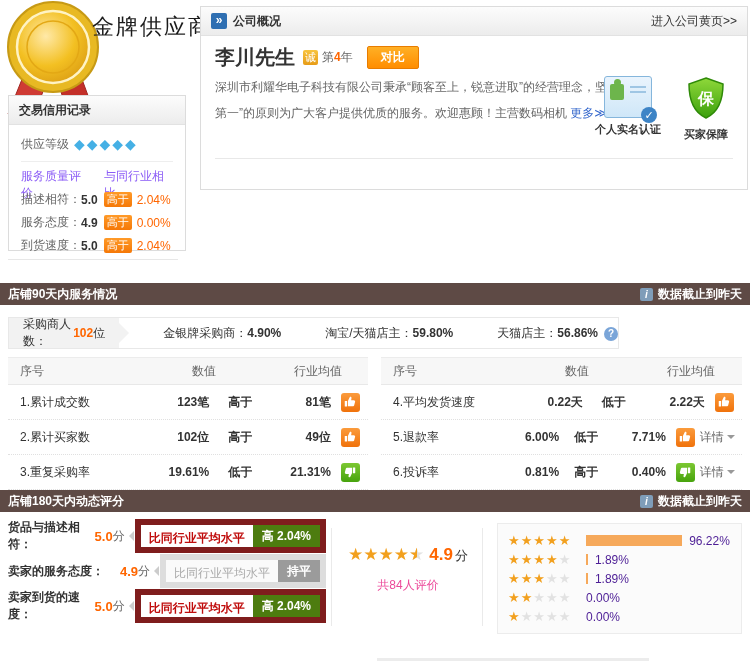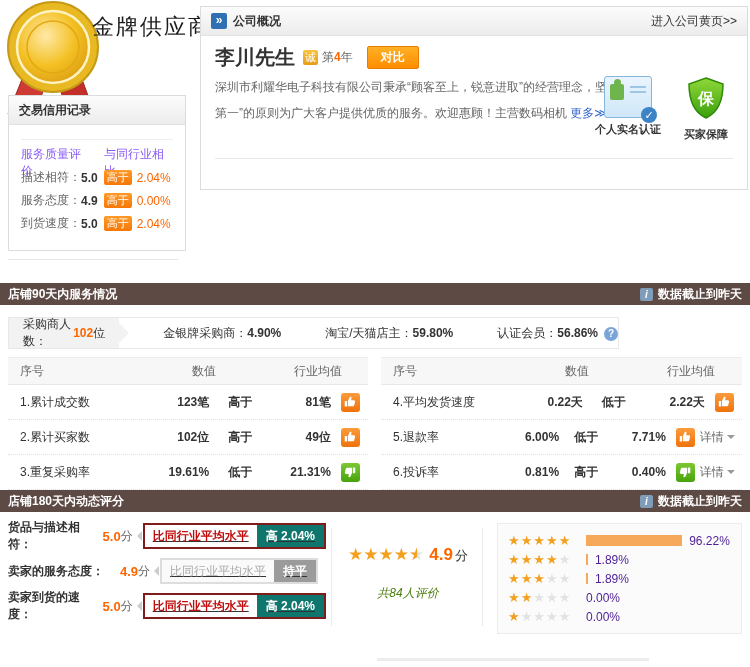--- a/index.html
+++ b/index.html
@@ -92,36 +92,36 @@
   .thumb.down{background:linear-gradient(#7cc832,#47a30d);}
   .thumb.down svg{transform:rotate(180deg);}
 
   
   .ratings{position:absolute;left:8px;top:524px;width:318px;}
   .r-row{display:flex;align-items:center;height:24px;margin-bottom:11px;}
   .r-label{font-weight:bold;color:#333;width:112px;}
   .r-score{color:#f60;font-weight:bold;font-size:13px;}
   .r-unit{color:#666;margin-right:4px;}
   .r-arrow{border-right:5px solid #ccc;border-top:5px solid transparent;border-bottom:5px solid transparent;margin-right:1px;}
-  .bubble{display:flex;align-items:center;height:22px;border:2px solid #7f1d1d;background:#fff;text-decoration:underline;}
+  .bubble{display:flex;align-items:flex-end;height:22px;border:6px solid #7f1d1d;background:#fff;}
   .bubble-txt{padding:0 8px;color:#c00d0d;font-weight:bold;white-space:nowrap;}
-  .bubble-badge{background:#0f766e;color:#fff;font-weight:bold;height:22px;line-height:22px;padding:0 9px;white-space:nowrap;}
+  .bubble-badge{background:#4d7c0f;color:#fff;font-weight:bold;height:22px;line-height:22px;padding:0 9px;white-space:nowrap;}
   .r-row.flat .bubble{border-color:#ddd;background:#fafafa;}
   .r-row.flat .bubble-txt{color:#aaa;font-weight:normal;}
   .r-row.flat .bubble-badge{background:#9b9b9b;}
 
   .vdiv{position:absolute;width:0;border-left:1px solid #eaeaea;top:528px;height:98px;}
   .vdiv1{left:331px;}
   .vdiv2{left:482px;}
 
   .overall{position:absolute;left:338px;top:544px;width:140px;text-align:center;}
   .overall-stars{font-size:17px;white-space:nowrap;}
   .overall-score{color:#f60;font-weight:bold;font-size:17px;margin-left:5px;}
   .overall-unit{color:#333;font-size:13px;margin-left:2px;}
-  .overall-count{color:#4d7c0f;margin-top:20px;font-style:italic;}
+  .overall-count{color:#ec4899;margin-top:12px;}
 
   .dist{position:absolute;left:497px;top:523px;width:245px;height:111px;background:#fbfbfb;border:1px solid #ececec;box-sizing:border-box;padding:7px 10px 0 10px;}
   .d-row{display:flex;align-items:center;height:19px;}
   .d-stars{width:78px;font-size:13px;letter-spacing:1px;}
   .d-bar{height:11px;background:#f6a95b;margin-right:7px;}
   .d-pct{color:#4c1d95;}
 
   .st{position:relative;display:inline-block;color:#f2a01e;}
   .st.e{color:#e2e2e2;}
   .st.h{color:#e2e2e2;}
@@ -187,20 +187,24 @@
           <div class="cert-label">买家保障</div>
         </div>
       </div>
       <div class="divider"></div>
     </div>
   </div>
 
   <div class="panel credit">
     <div class="panel-hd">交易信用记录</div>
     <div class="credit-body">
+      <div class="supply-row">
+        <span>供应等级</span>
+        <span class="diamonds">◆◆◆◆◆</span>
+      </div>
       <div class="credit-div"></div>
       <div class="credit-cols">
         <span>服务质量评价</span>
         <span>与同行业相比</span>
       </div>
       <div class="credit-row">
         <span>描述相符：</span>
           <span class="sc">5.0</span>
         <span class="badge-hi">高于</span>
           <span class="pct">2.04%</span>
@@ -230,21 +234,21 @@
   </div>
 
   <div class="stats">
     <span class="stat-tab">
       <span>采购商人数：</span>
         <b>102</b>
         <span>位</span>
     </span>
     <span class="stat"><span>金银牌采购商：</span><b>4.90%</b></span>
     <span class="stat"><span>淘宝/天猫店主：</span><b>59.80%</b></span>
-    <span class="stat"><span>认证会员：</span><b>56.86%</b><span class="help-ico">?</span></span>
+    <span class="stat"><span>天猫店主：</span><b>56.86%</b><span class="help-ico">?</span></span>
   </div>
 
   <div class="tbl tbl-l">
     <div class="tbl-hd">
       <span class="c-name">序号</span>
       <span class="c-val" style="font-weight:normal">数值</span>
       <span class="c-cmp"></span>
       <span class="c-avg" style="font-weight:normal">行业均值</span>
     </div>
     <div class="trow">

